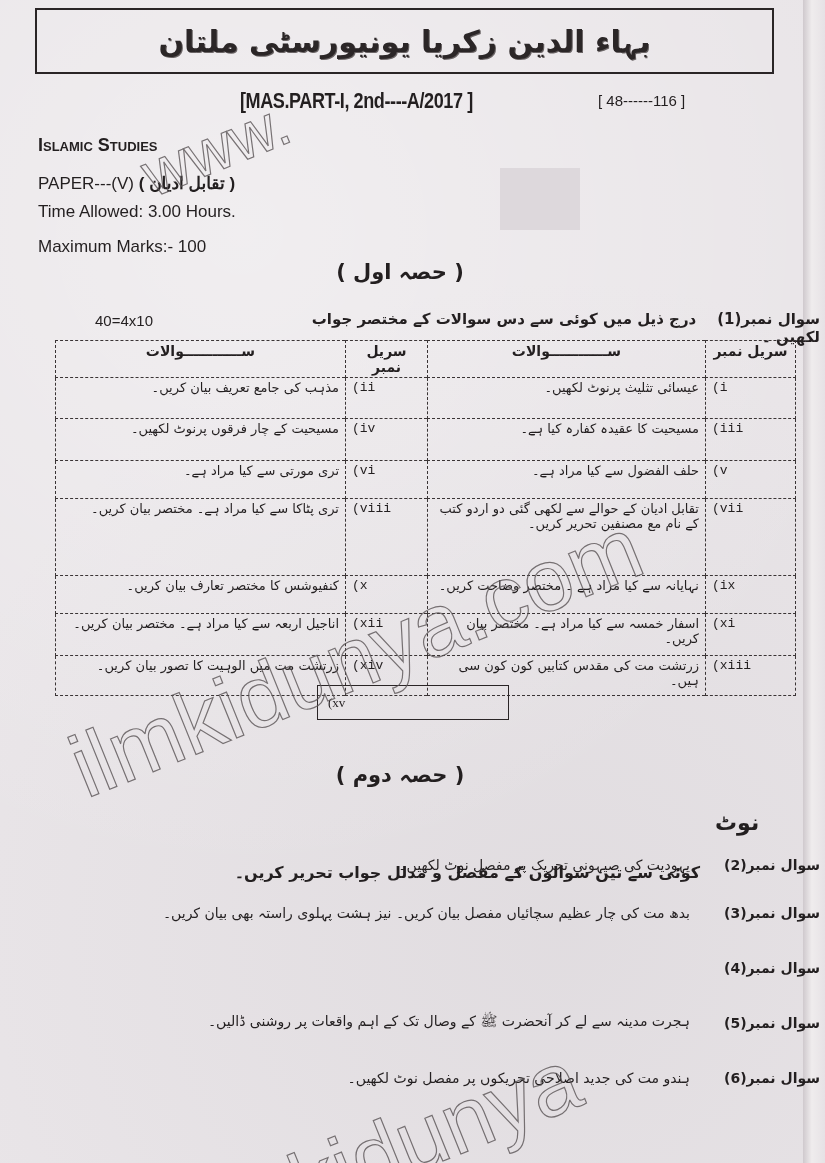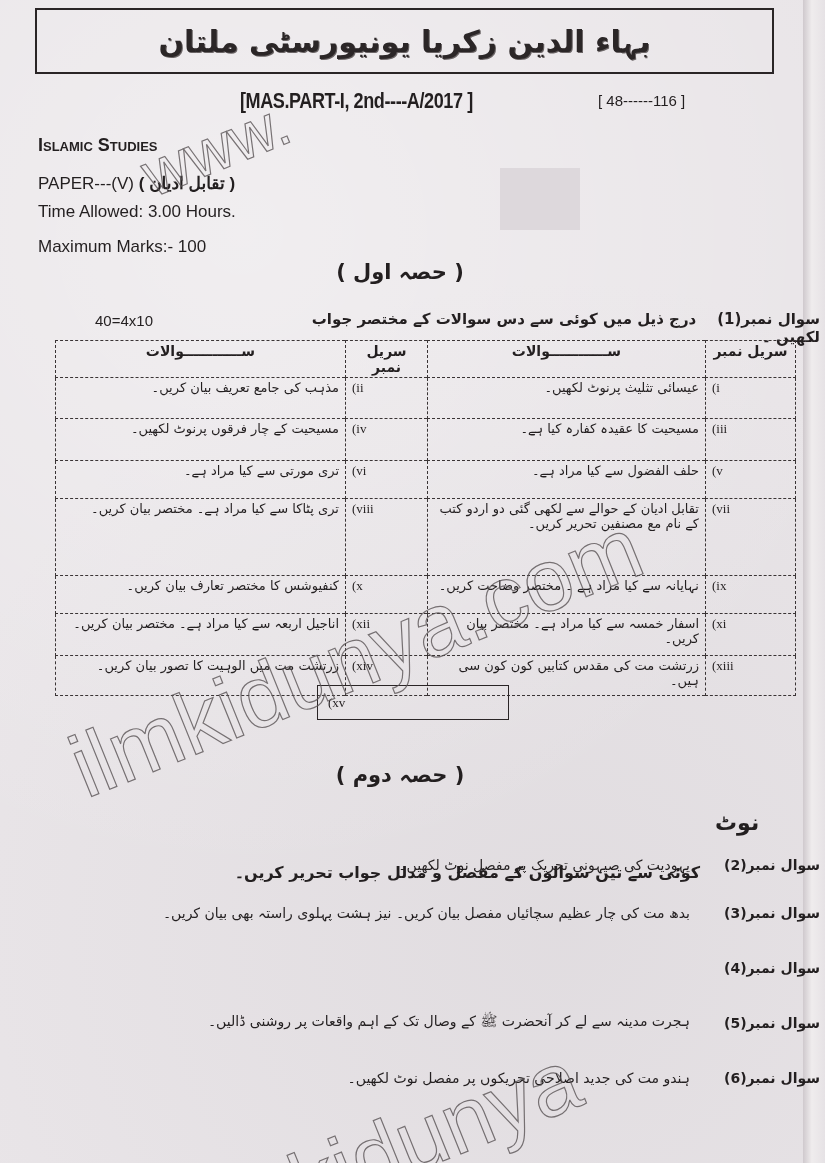--- a/index.html
+++ b/index.html
@@ -60,21 +60,21 @@
   
   .q-table {
     left:55px; top:340px; width:740px; border-collapse:collapse;
     table-layout:fixed; direction:rtl;
   }
   .q-table td, .q-table th {
     border:1px dashed #3a3435; font-size:13px; padding:2px 6px;
     vertical-align:top; font-weight:normal;
   }
   .q-table th { font-weight:bold; font-size:14px; height:22px; }
-  .q-table td.num { text-align:left; direction:ltr; font-family:Liberation Serif, serif; font-size:13px;margin-top:45px; }
+  .q-table td.num { text-align:left; direction:ltr; font-family:Liberation Mono, monospace; font-size:13px;margin-top:45px; }
   .q-table td.q { text-align:right; }
   .xv-box {
     left:317px; top:685px; width:192px; height:35px; border:1px solid #2a2526;
     display:flex; align-items:center; justify-content:flex-end; gap:18px; padding:0 10px; box-sizing:border-box;
     direction:rtl; font-size:13px;
   }
   .xv-box .num { font-family:"Liberation Serif", serif; direction:ltr; }
 
   .note-label { left:715px; top:810px; font-weight:bold; font-size:22px; }
   .note-text { left:220px; top:815px; width:480px; text-align:right; font-weight:bold; font-size:16px;margin-top:48px; }

